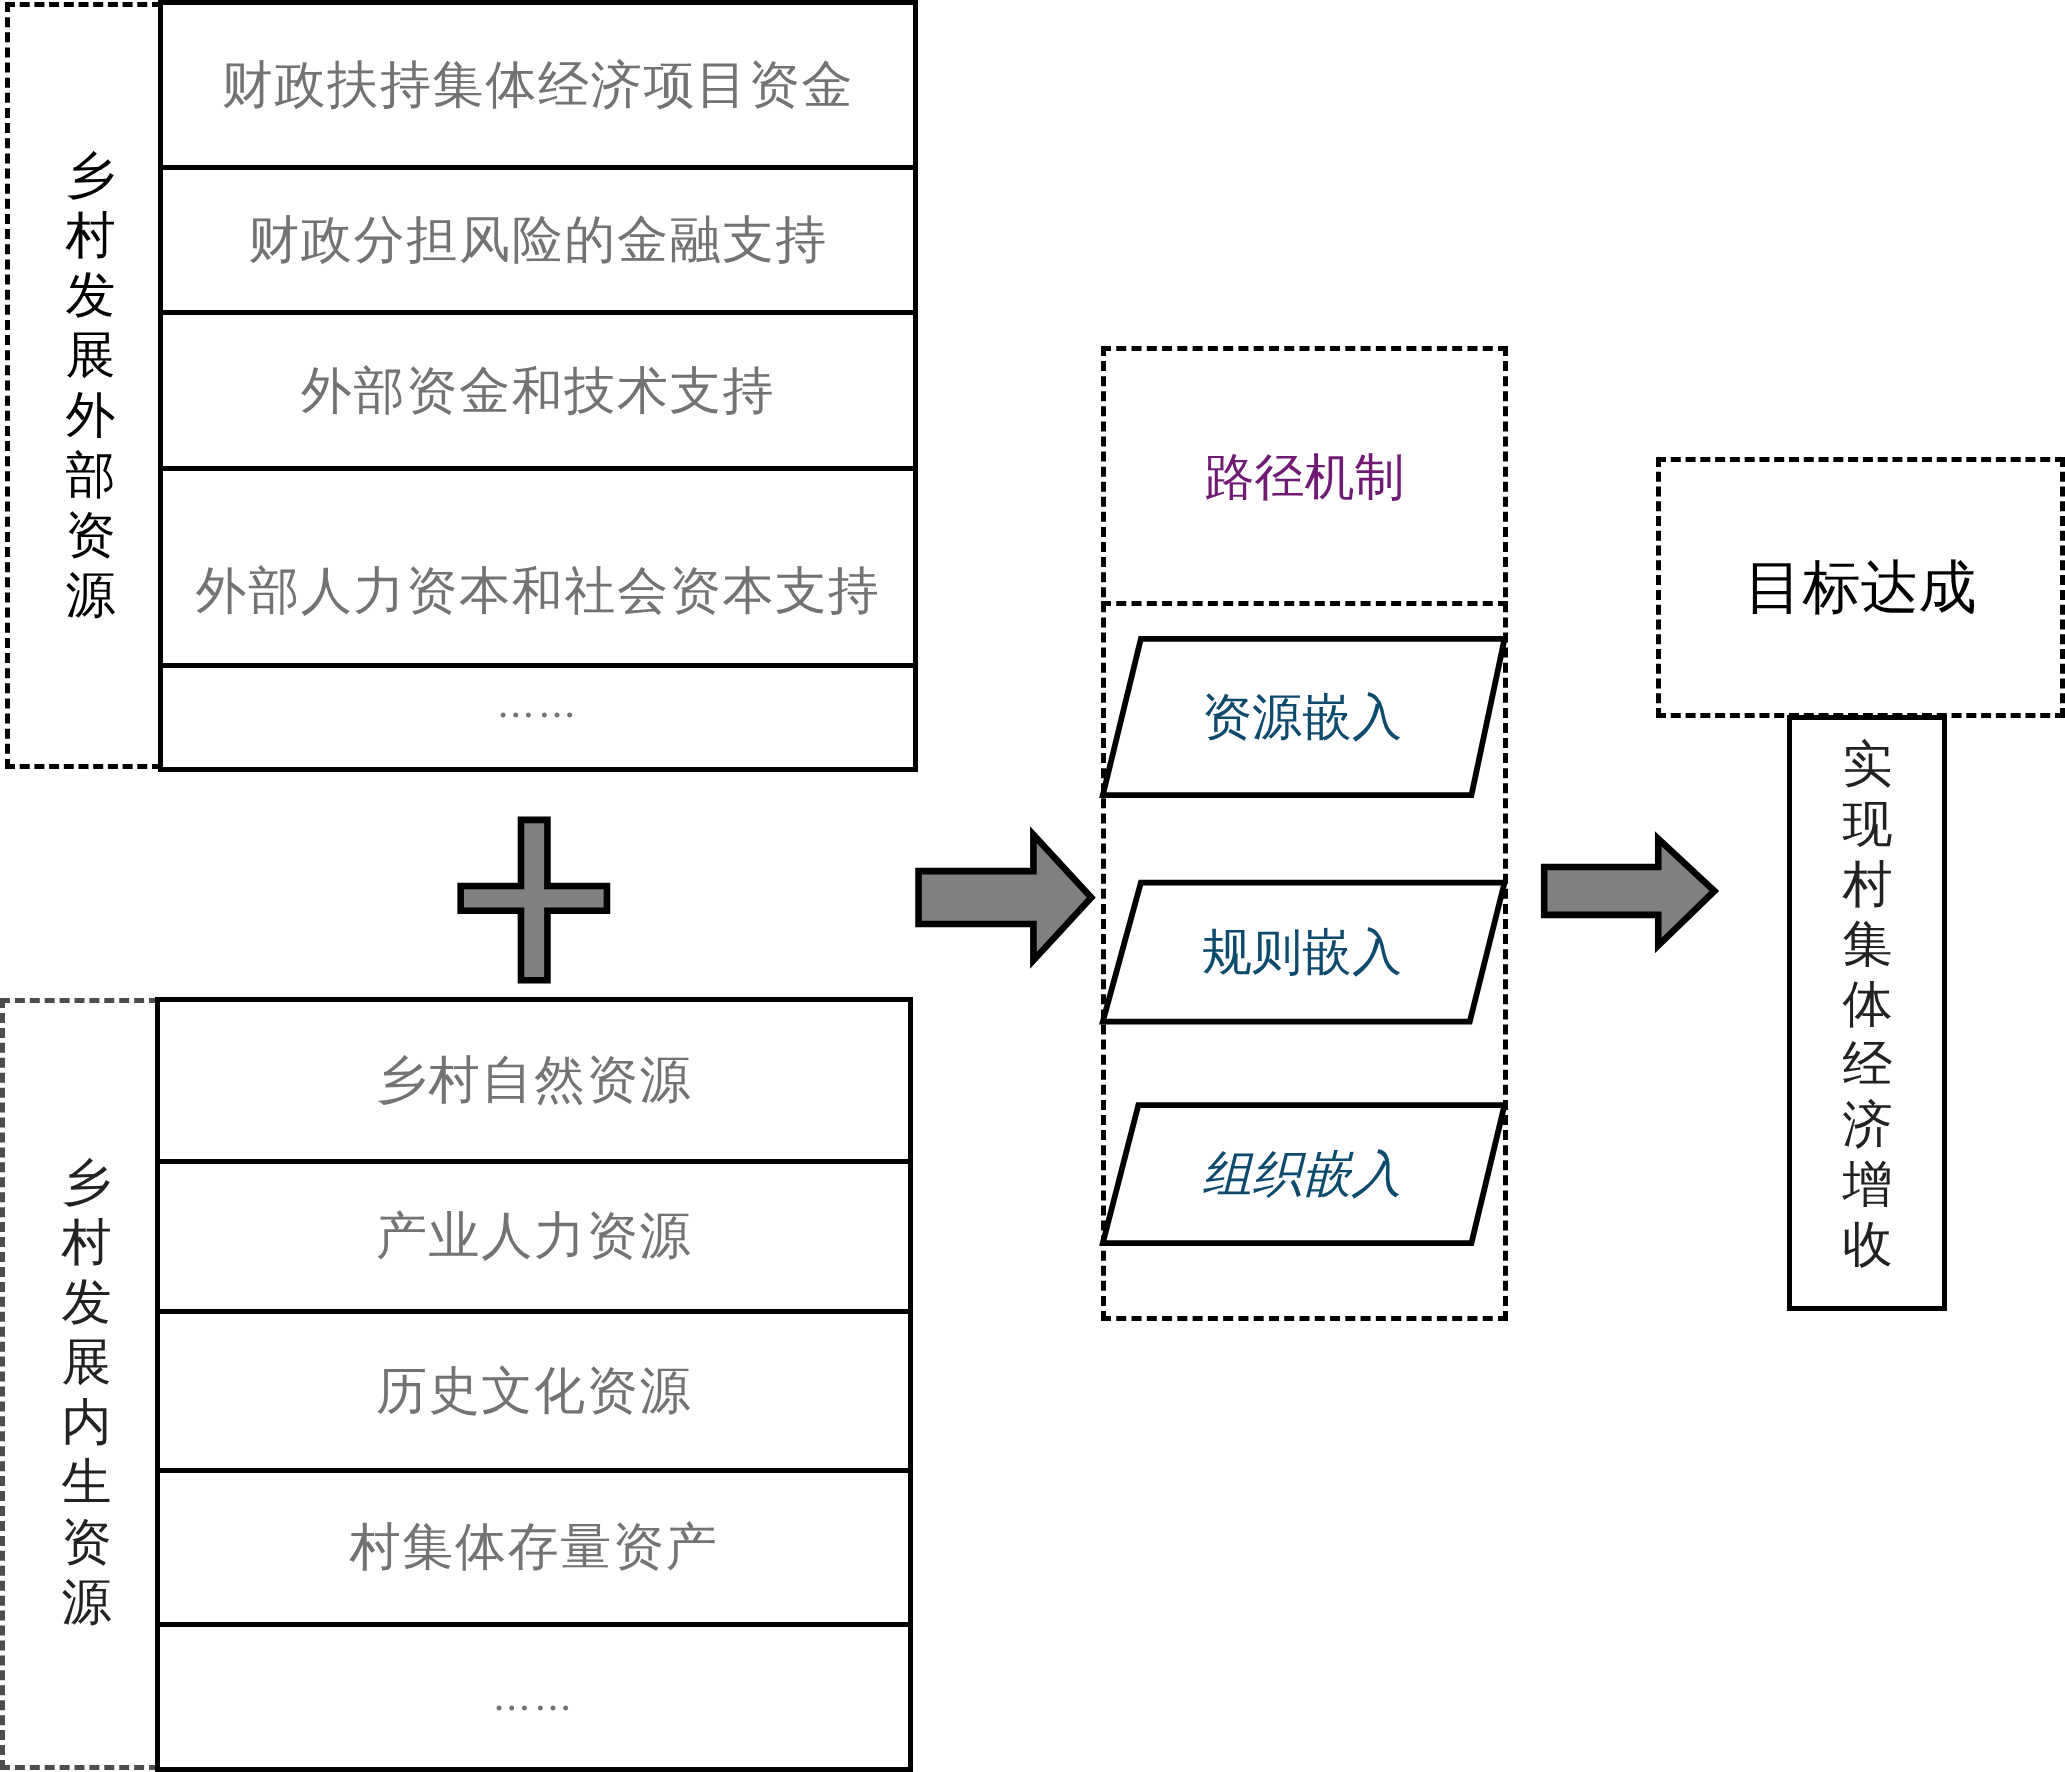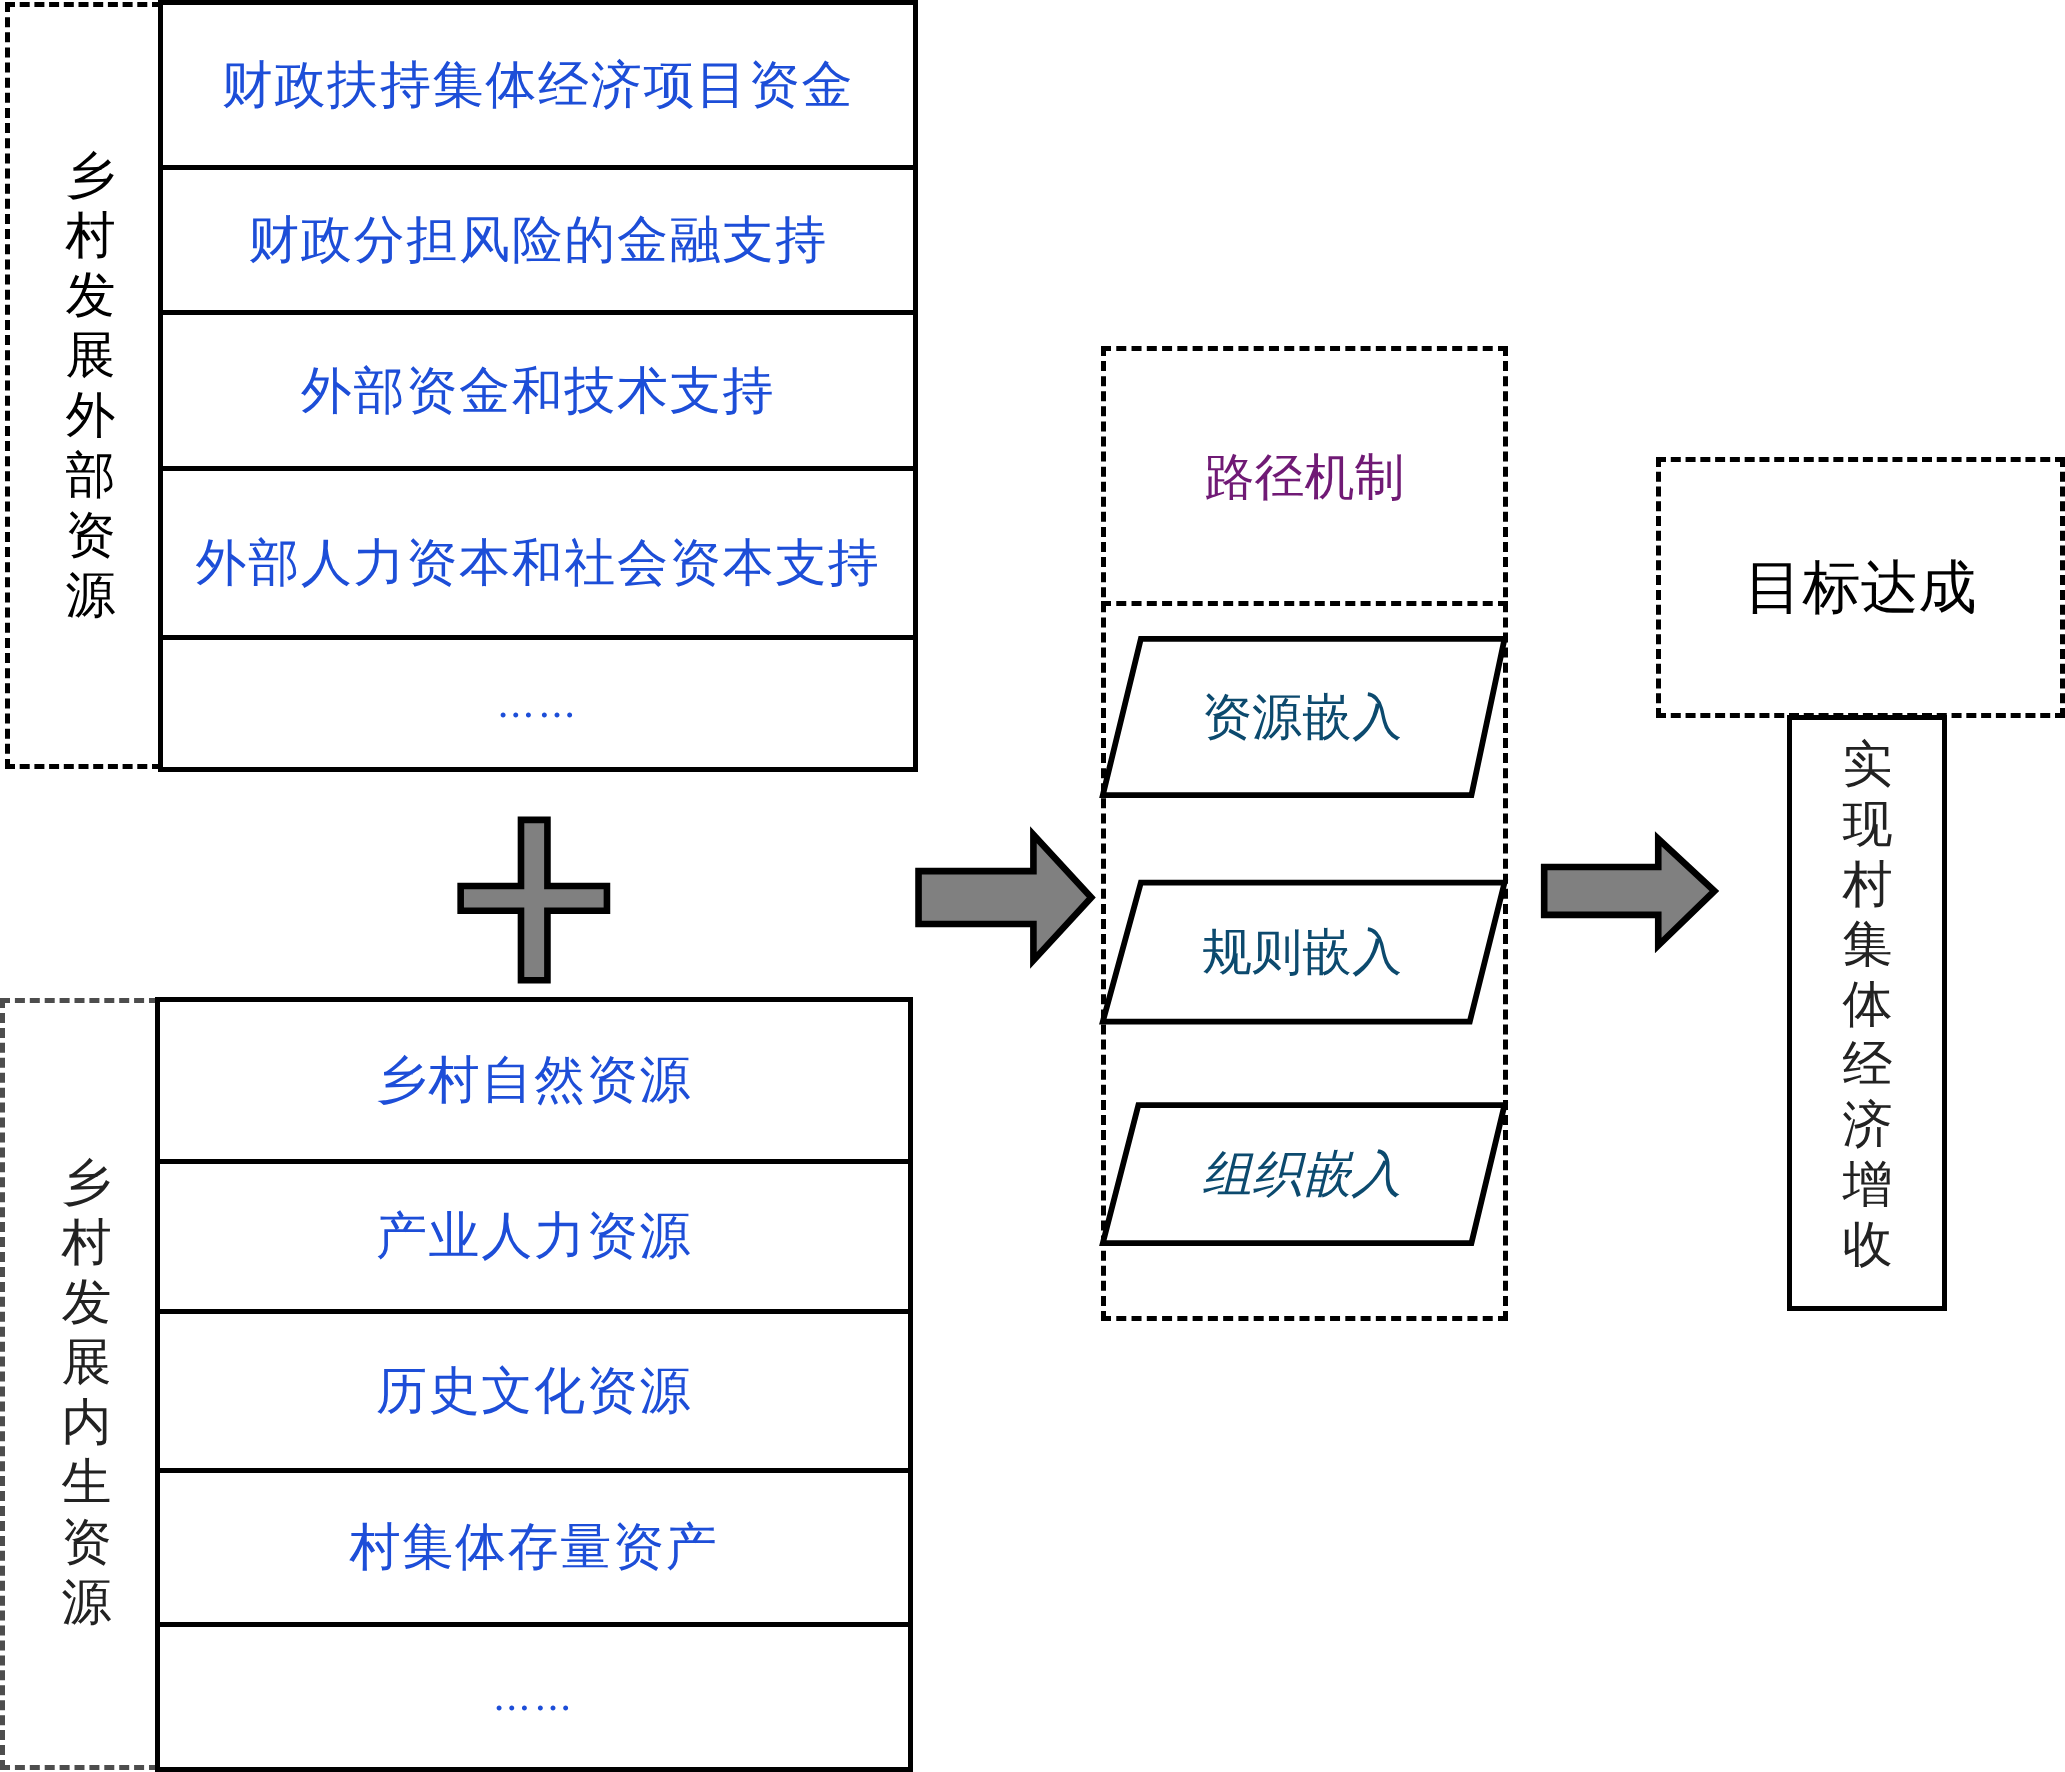--- a/index.html
+++ b/index.html
@@ -16,21 +16,21 @@
     .frame-int { left: 0px; top: 998px; width: 159px; height: 772px;
       border-left: 5.8px dashed #4d4d4d; border-top: 5.8px dashed #4d4d4d; border-bottom: 5.8px dashed #4d4d4d;
       box-sizing: border-box; }
 
     
     .res-table { box-sizing: border-box; border: 5.8px solid #000; background: #fff; }
     .tbl-ext { left: 158px; top: 0px; width: 760px; height: 772px; }
     .tbl-int { left: 155px; top: 997px; width: 758px; height: 775px; }
     .res-row { position: absolute; left: 0; right: 0; box-sizing: border-box;
       display: flex; align-items: center; justify-content: center;
-      font-size: 51px; color: #1d4ed8; letter-spacing: 1.7px; }
+      font-size: 51px; color: #737373; letter-spacing: 1.7px; }
     .res-row.div { border-bottom: 5.8px solid #000; }
     .res-row.dots { font-size: 38px; letter-spacing: 3.3px; }
 
     
     .vlabel { display: flex; flex-direction: column; align-items: center; justify-content: center;
       font-size: 50px; line-height: 60px; }
     .vlabel span { display: block; }
     .vlabel-ext { left: 55px; top: 141px; width: 71px; height: 488px; color: #000; }
     .vlabel-int { left: 51px; top: 1156px; width: 71px; height: 471px; color: #222; }
 
@@ -65,21 +65,21 @@
       <span>展</span>
       <span>外</span>
       <span>部</span>
       <span>资</span>
       <span>源</span>
     </div>
   <div class="abs res-table tbl-ext">
     <div class="res-row div serif" style="top:0;height:165px;">财政扶持集体经济项目资金</div>
     <div class="res-row div serif" style="top:165px;height:145px;">财政分担风险的金融支持</div>
     <div class="res-row div serif" style="top:311px;height:155px;">外部资金和技术支持</div>
-    <div class="res-row div serif" style="top:466px;height:169px;padding-top:21px;">外部人力资本和社会资本支持</div>
+    <div class="res-row div serif" style="top:494px;height:169px;padding-top:21px;">外部人力资本和社会资本支持</div>
     <div class="res-row dots serif" style="top:636px;height:125px;">……</div>
   </div>
 
   <div class="abs frame-int"></div>
   <div class="abs vlabel vlabel-int sans">
       <span>乡</span>
       <span>村</span>
       <span>发</span>
       <span>展</span>
       <span>内</span>

